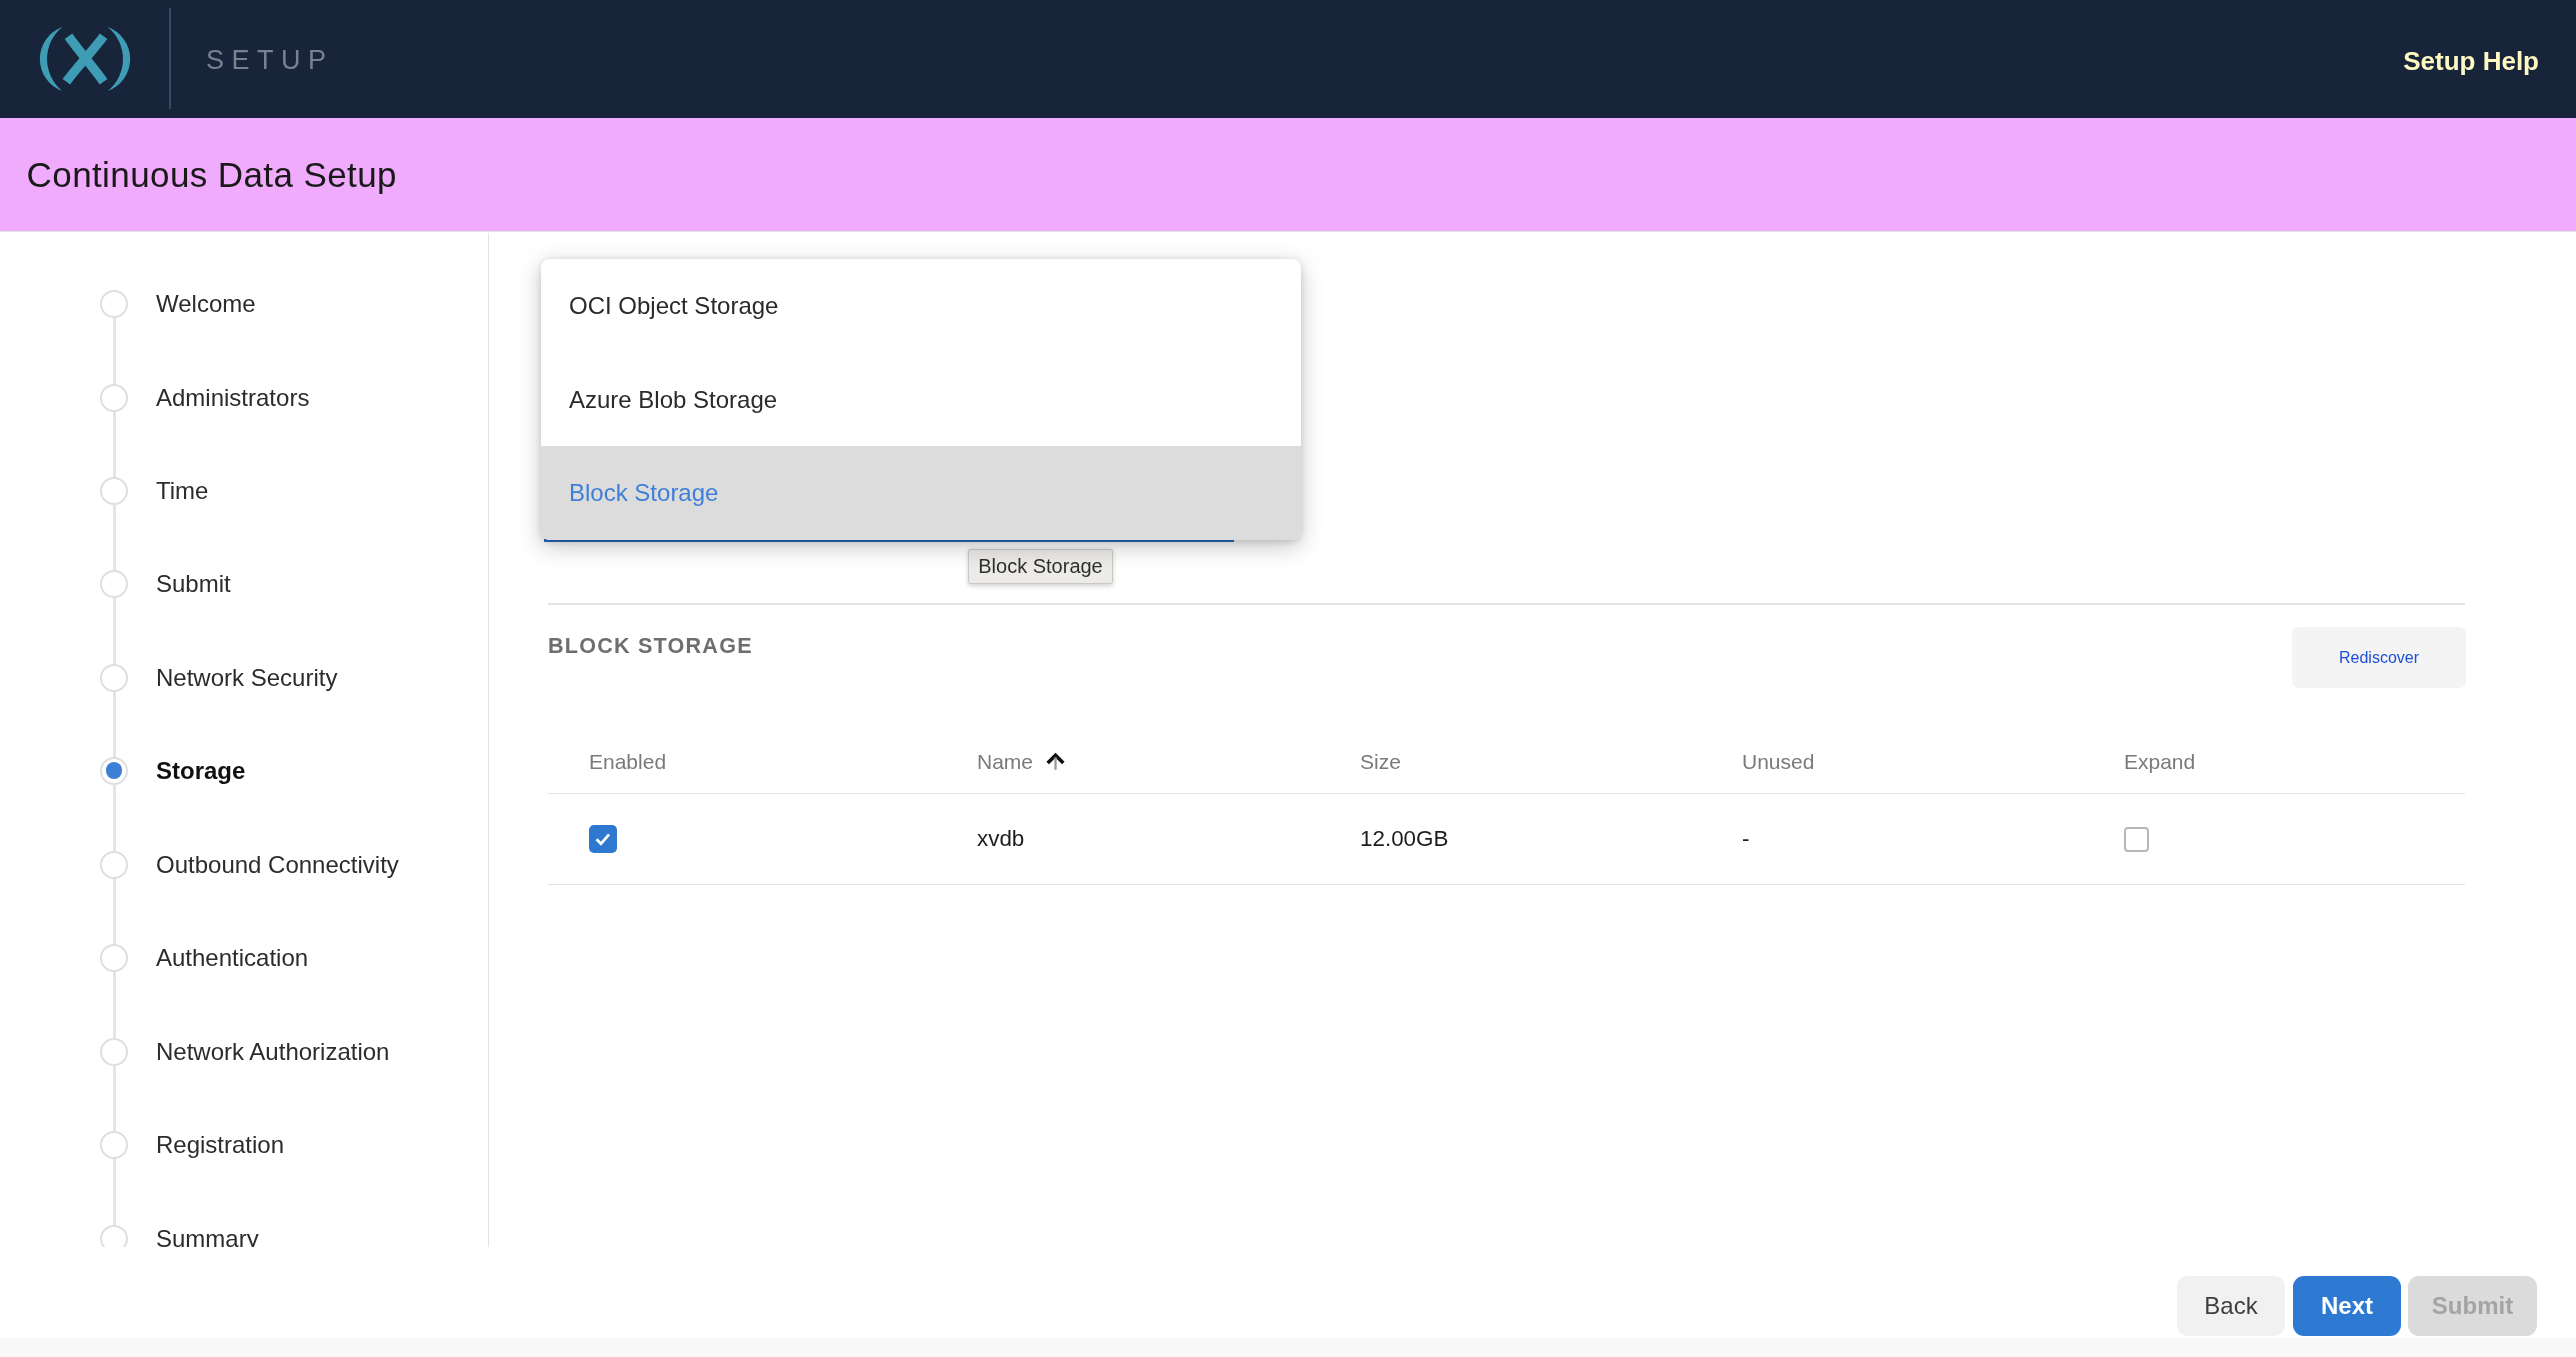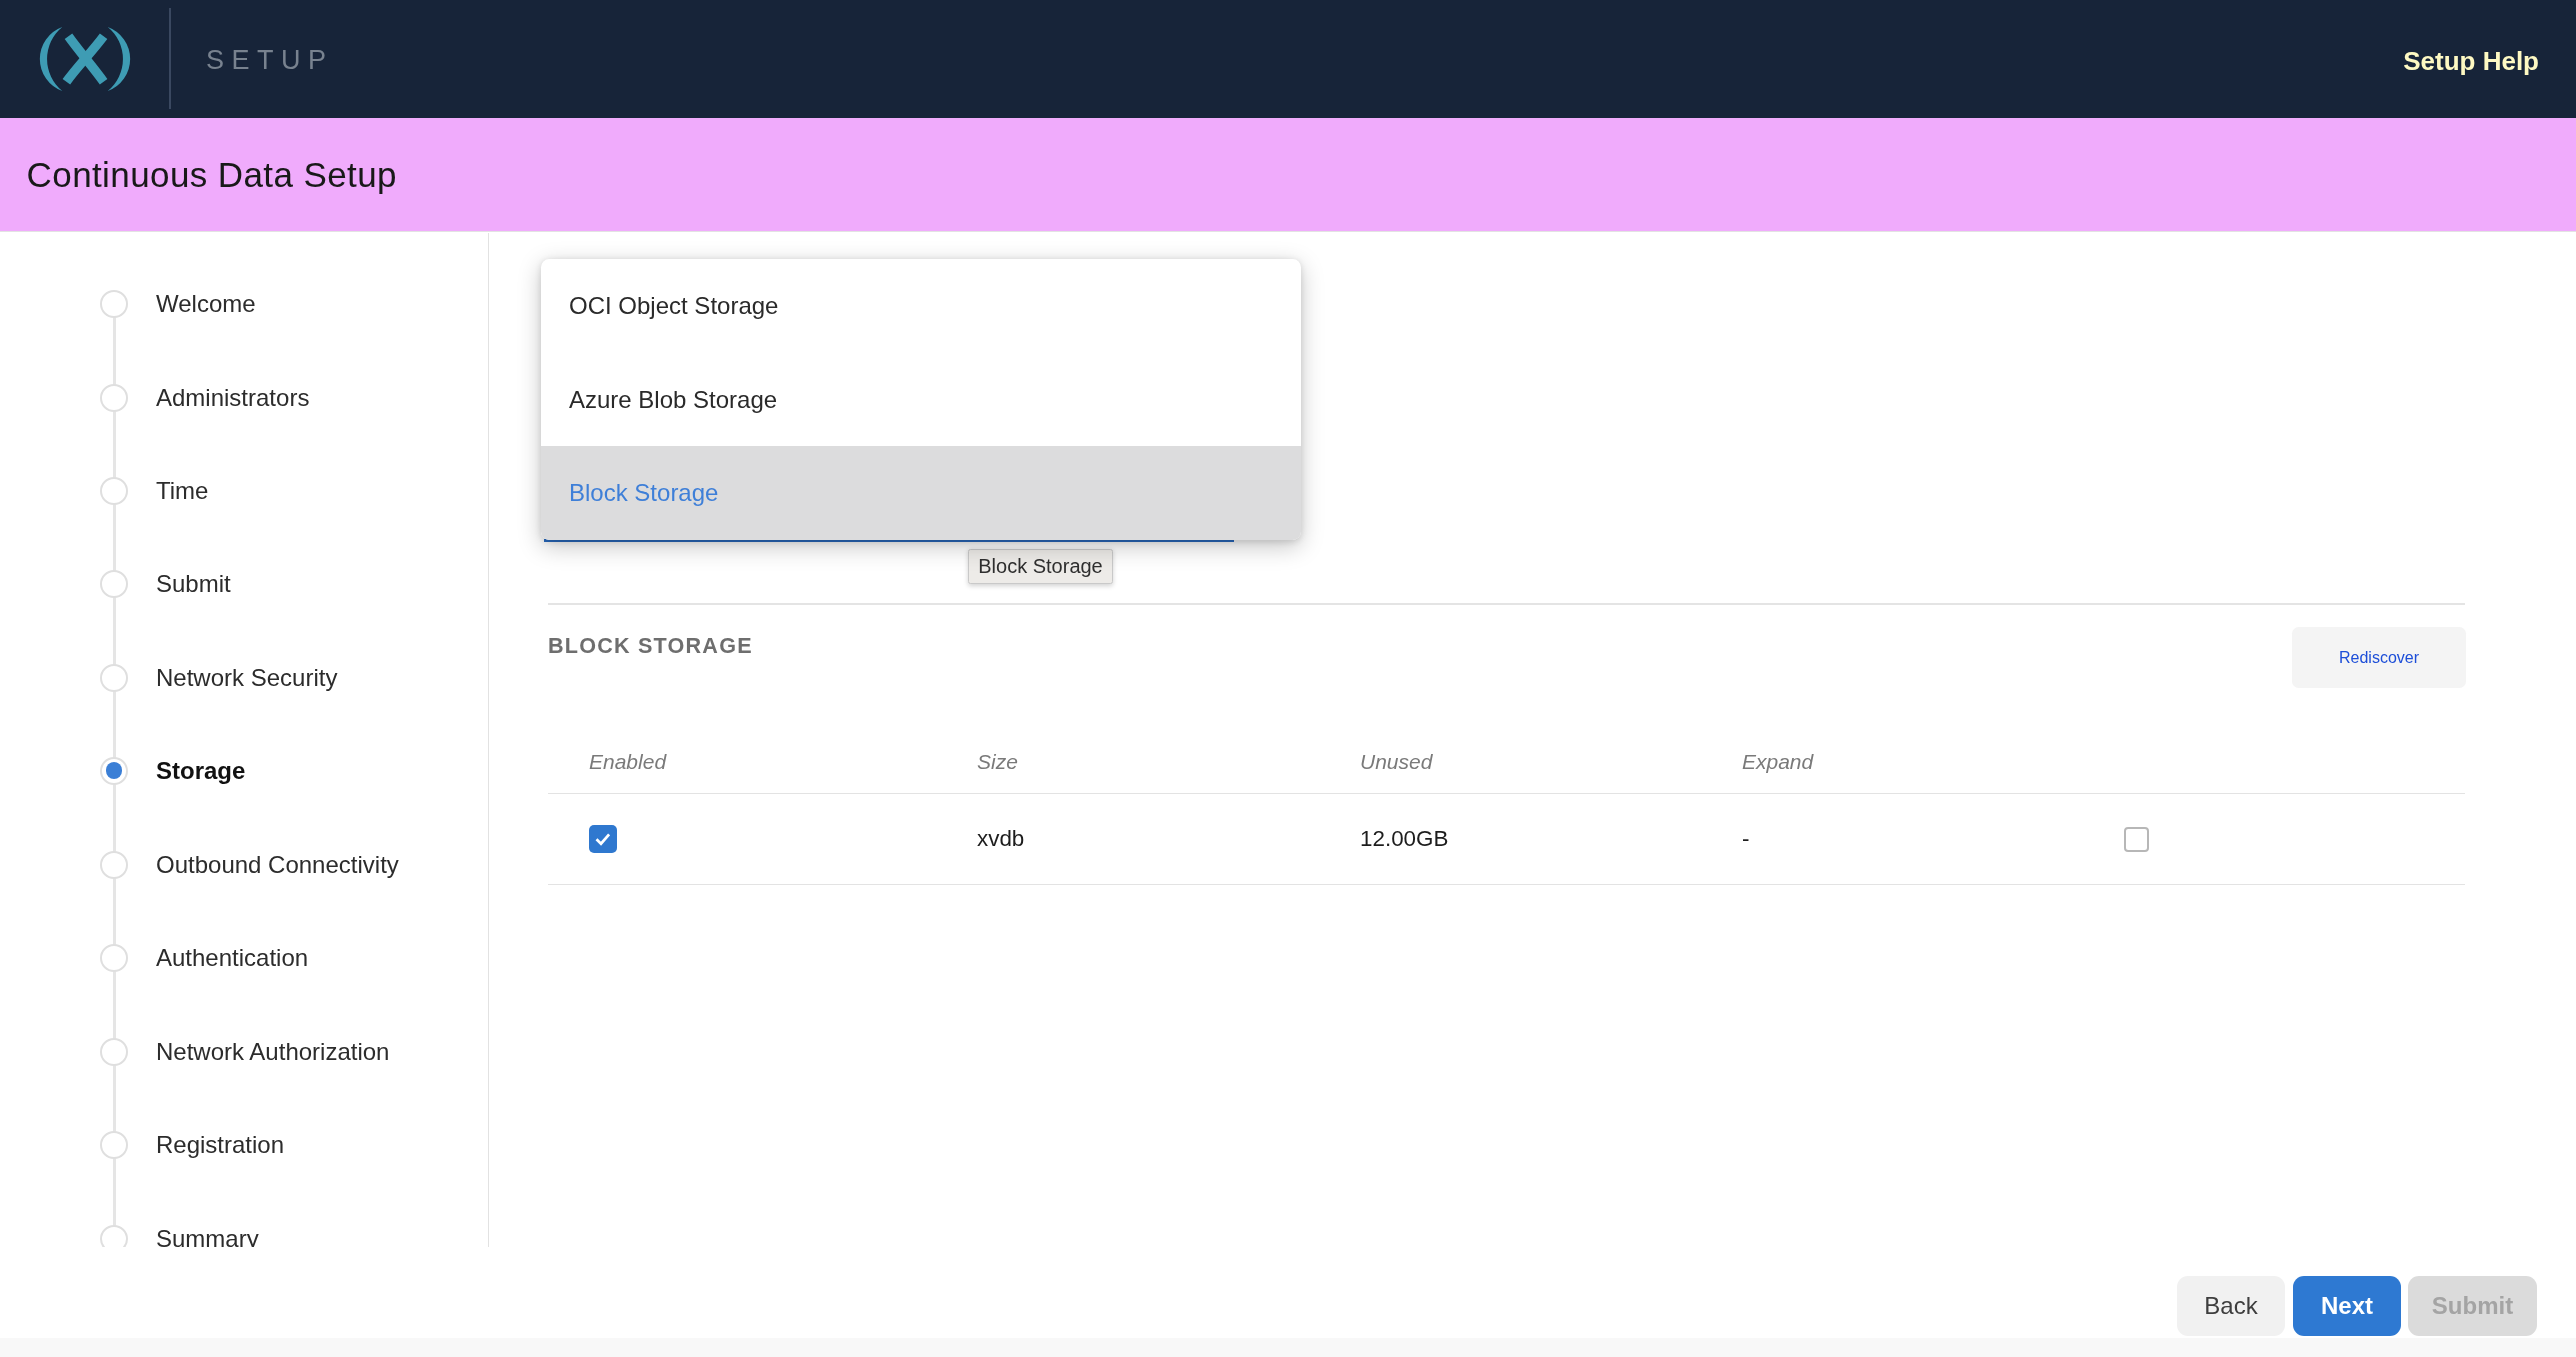--- a/index.html
+++ b/index.html
@@ -35,21 +35,21 @@
     box-shadow:0 6.6px 23px rgba(0,0,0,.22),0 1.7px 6.6px rgba(0,0,0,.12);overflow:hidden;z-index:5;display:flex;flex-direction:column;}
   .opt{flex:1;display:flex;align-items:center;padding-left:28px;font-size:24px;color:#2a2a2a;cursor:pointer;}
   .opt.selected{background:#dcdcdd;color:#3e7fd8;}
   
   .section-divider{position:absolute;left:548px;top:603px;width:1917px;height:1.7px;background:#e4e4e4;}
   .section-heading{position:absolute;left:548px;top:633px;font-size:21.6px;font-weight:700;color:#6e6e6e;letter-spacing:1.2px;}
   .rediscover{position:absolute;left:2292px;top:627px;width:174px;height:61px;border:none;border-radius:6.6px;
     background:#f4f4f4;font-family:inherit;font-size:16px;color:#1d4ed8;cursor:pointer;}
   .table{position:absolute;left:548px;top:730px;width:1917px;}
   .thead{display:grid;grid-template-columns:388px 383px 382px 382px 1fr;height:63px;border-bottom:1.7px solid #e3e3e3;}
-  .th{display:flex;align-items:center;padding-left:41px;font-size:21px;color:#7a7a7a;gap:10px;font-style:italic;}
+  .th{display:flex;align-items:center;padding-left:41px;font-size:21px;color:#7a7a7a;gap:10px;}
   .tr{display:grid;grid-template-columns:388px 383px 382px 382px 1fr;height:90px;border-bottom:1.7px solid #e3e3e3;}
   .td{display:flex;align-items:center;padding-left:41px;font-size:22.4px;color:#1d1d1d;}
   .cb{box-sizing:border-box;width:28px;height:28px;border-radius:5px;cursor:pointer;display:flex;align-items:center;justify-content:center;}
   .cb.checked{background:#2f78cf;}
   .cb.unchecked{width:25px;height:25px;background:#fff;border:2.5px solid #b7b7b7;border-radius:4.1px;}
   .sort-arrow{width:25px;height:25px;}
   
   .btn{position:absolute;top:1276px;height:60px;border:none;border-radius:11px;font-family:inherit;font-size:24px;cursor:pointer;}
   .btn.back{left:2177px;width:108px;background:#f1f1f1;color:#3e3e3e;font-weight:500;}
   .btn.next{left:2293px;width:108px;background:#2e79d2;color:#fff;font-weight:600;}
@@ -140,20 +140,27 @@
   <div class="section-divider"></div>
   <div class="section-heading">BLOCK STORAGE</div>
   <button class="rediscover">Rediscover</button>
 
   <div class="table">
     <div class="thead" id="thead">
         <div class="th">
           <span>Enabled</span>
         </div>
         <div class="th">
+          <span>Name</span>
+          <svg class="sort-arrow" viewBox="0 0 24 24">
+            <path d="M4.5,13.5 L12,6 L19.5,13.5" fill="none" stroke="#111" stroke-width="3.4"></path>
+            <path d="M12,8 L12,20" stroke="#9a9a9a" stroke-width="2.2"></path>
+          </svg>
+        </div>
+        <div class="th">
           <span>Size</span>
         </div>
         <div class="th">
           <span>Unused</span>
         </div>
         <div class="th">
           <span>Expand</span>
         </div>
       </div>
     <div id="tbody">

